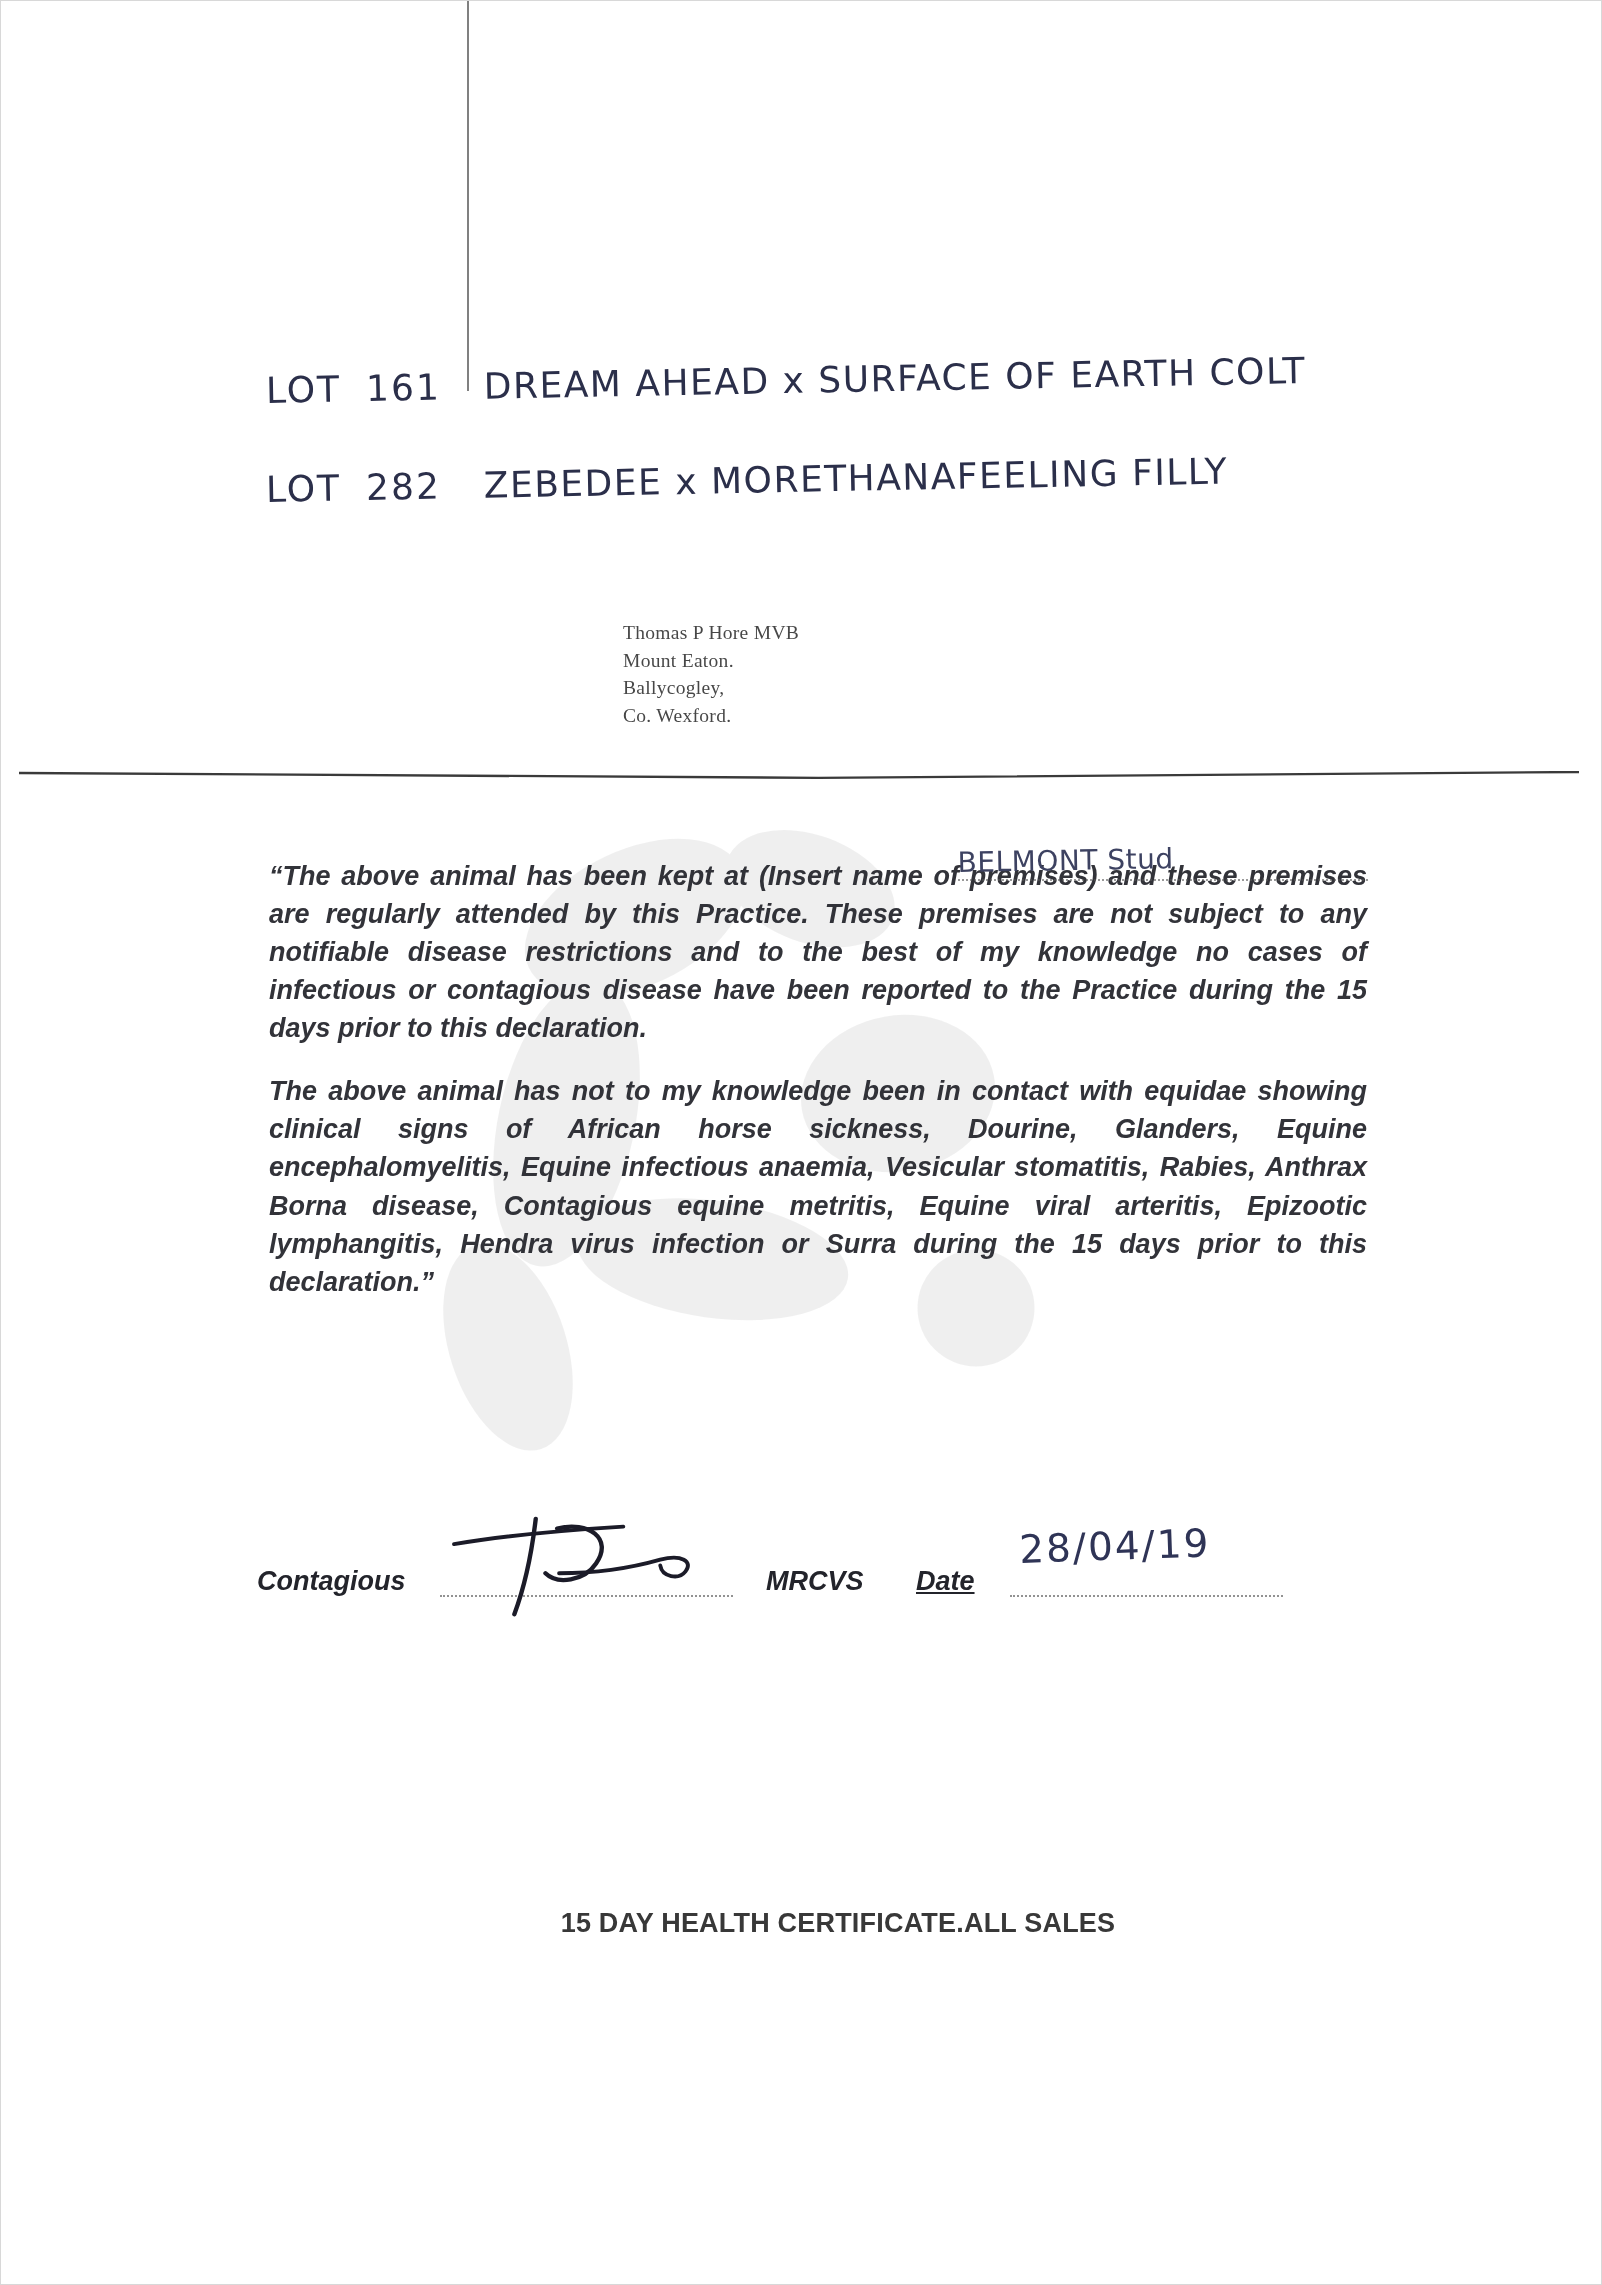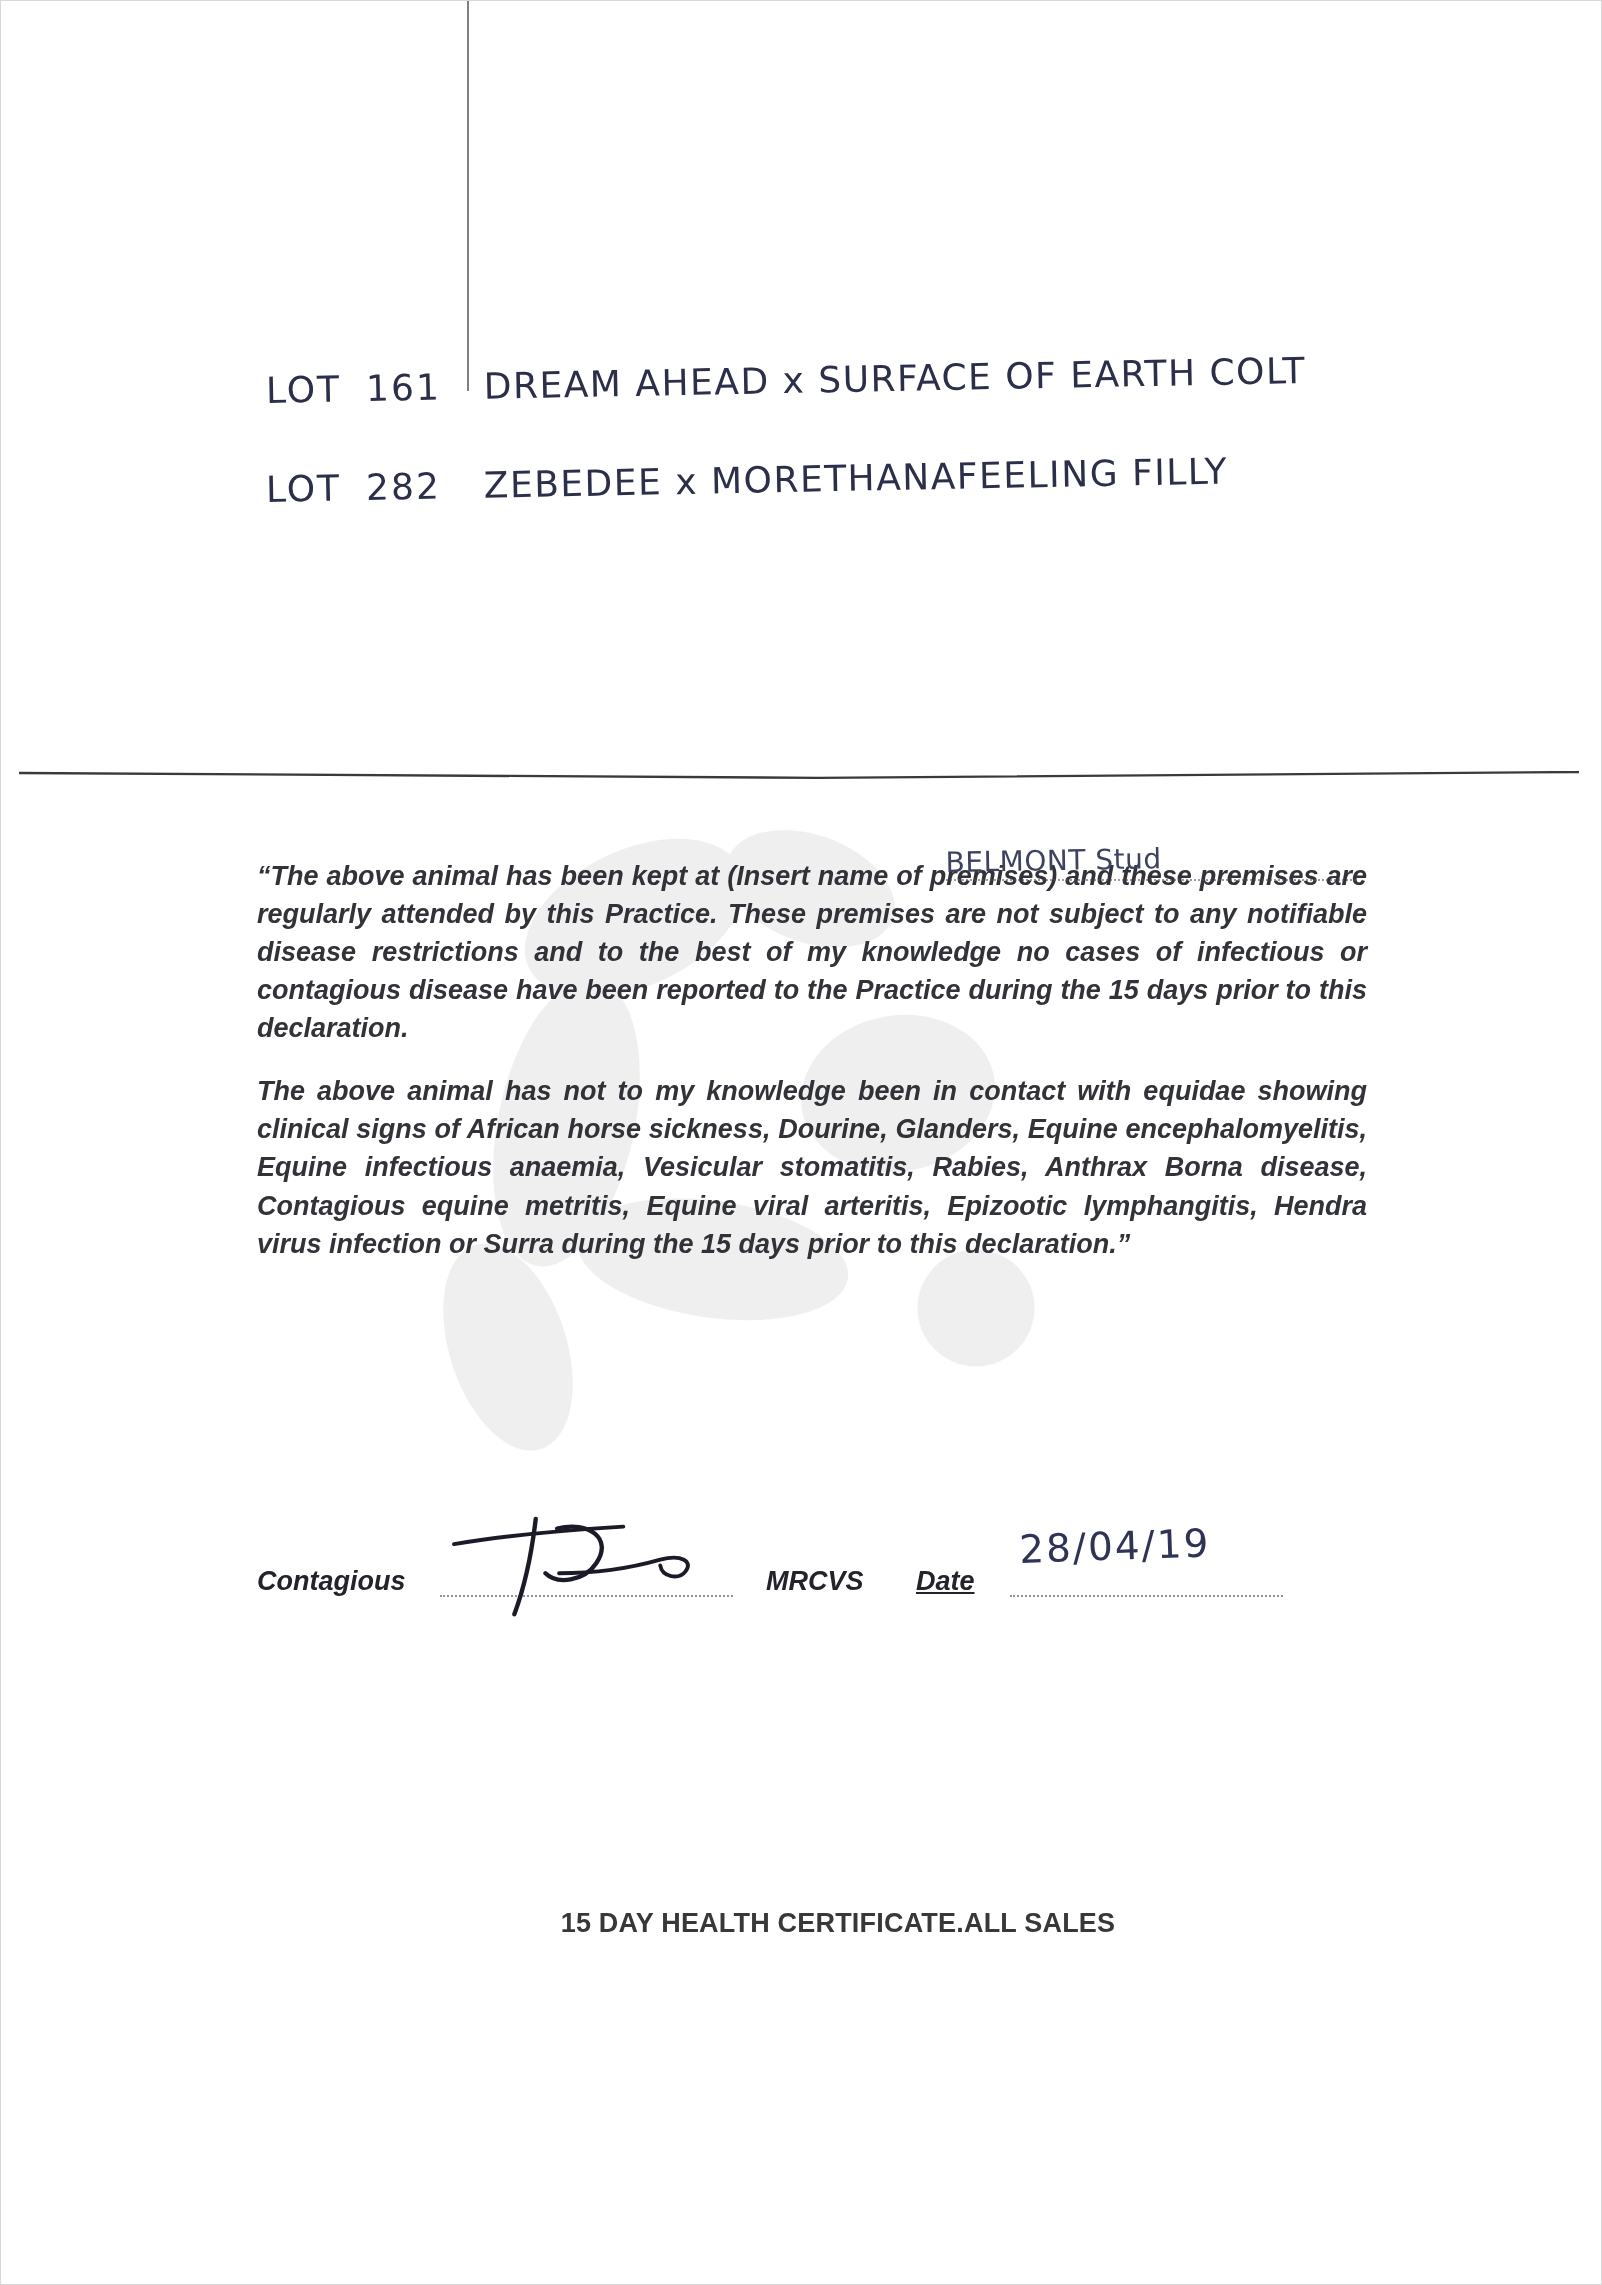--- a/index.html
+++ b/index.html
@@ -95,21 +95,21 @@
     width: 1110px;
   }
   .para {
     font-family: "Liberation Sans", sans-serif;
     font-style: italic;
     font-weight: bold;
     font-size: 27px;
     line-height: 1.41;
     color: #23242b;
     text-align: justify;
-    margin: 0 0 25px 0;
+    margin: 0 0 25px 12px;
     opacity: 0.93;
   }
   .para.first { position: relative; }
 
   .inline-fill {
     position: absolute;
     left: 689px;
     top: -13.7px;
     width: 419px;
   }
@@ -224,20 +224,26 @@
   <div class="scan-line-v"></div>
 
   <div class="lot-line hand lot-line-1">
     <span class="lot-label">LOT</span><span class="lot-num">161</span><span class="lot-desc">DREAM AHEAD x SURFACE OF EARTH COLT</span>
   </div>
 
   <div class="lot-line hand lot-line-2">
     <span class="lot-label">LOT</span><span class="lot-num">282</span><span class="lot-desc">ZEBEDEE x MORETHANAFEELING FILLY</span>
   </div>
 
+  <div class="vet-block">
+    <div>Thomas P Hore MVB</div>
+    <div>Mount Eaton.</div>
+    <div>Ballycogley,</div>
+    <div>Co. Wexford.</div>
+  </div>
 
   <div class="fold-line">
     <svg viewBox="0 0 1600 9" width="1560" height="8.8" xmlns="http://www.w3.org/2000/svg" preserveAspectRatio="none">
       <path d="M0 2 L820 7 L1600 1" stroke="#3a3a3a" stroke-width="2.4" fill="none"></path>
     </svg>
   </div>
 
   <div class="body-block">
     <p class="para first">
       <span>“The above animal has been kept at</span>

